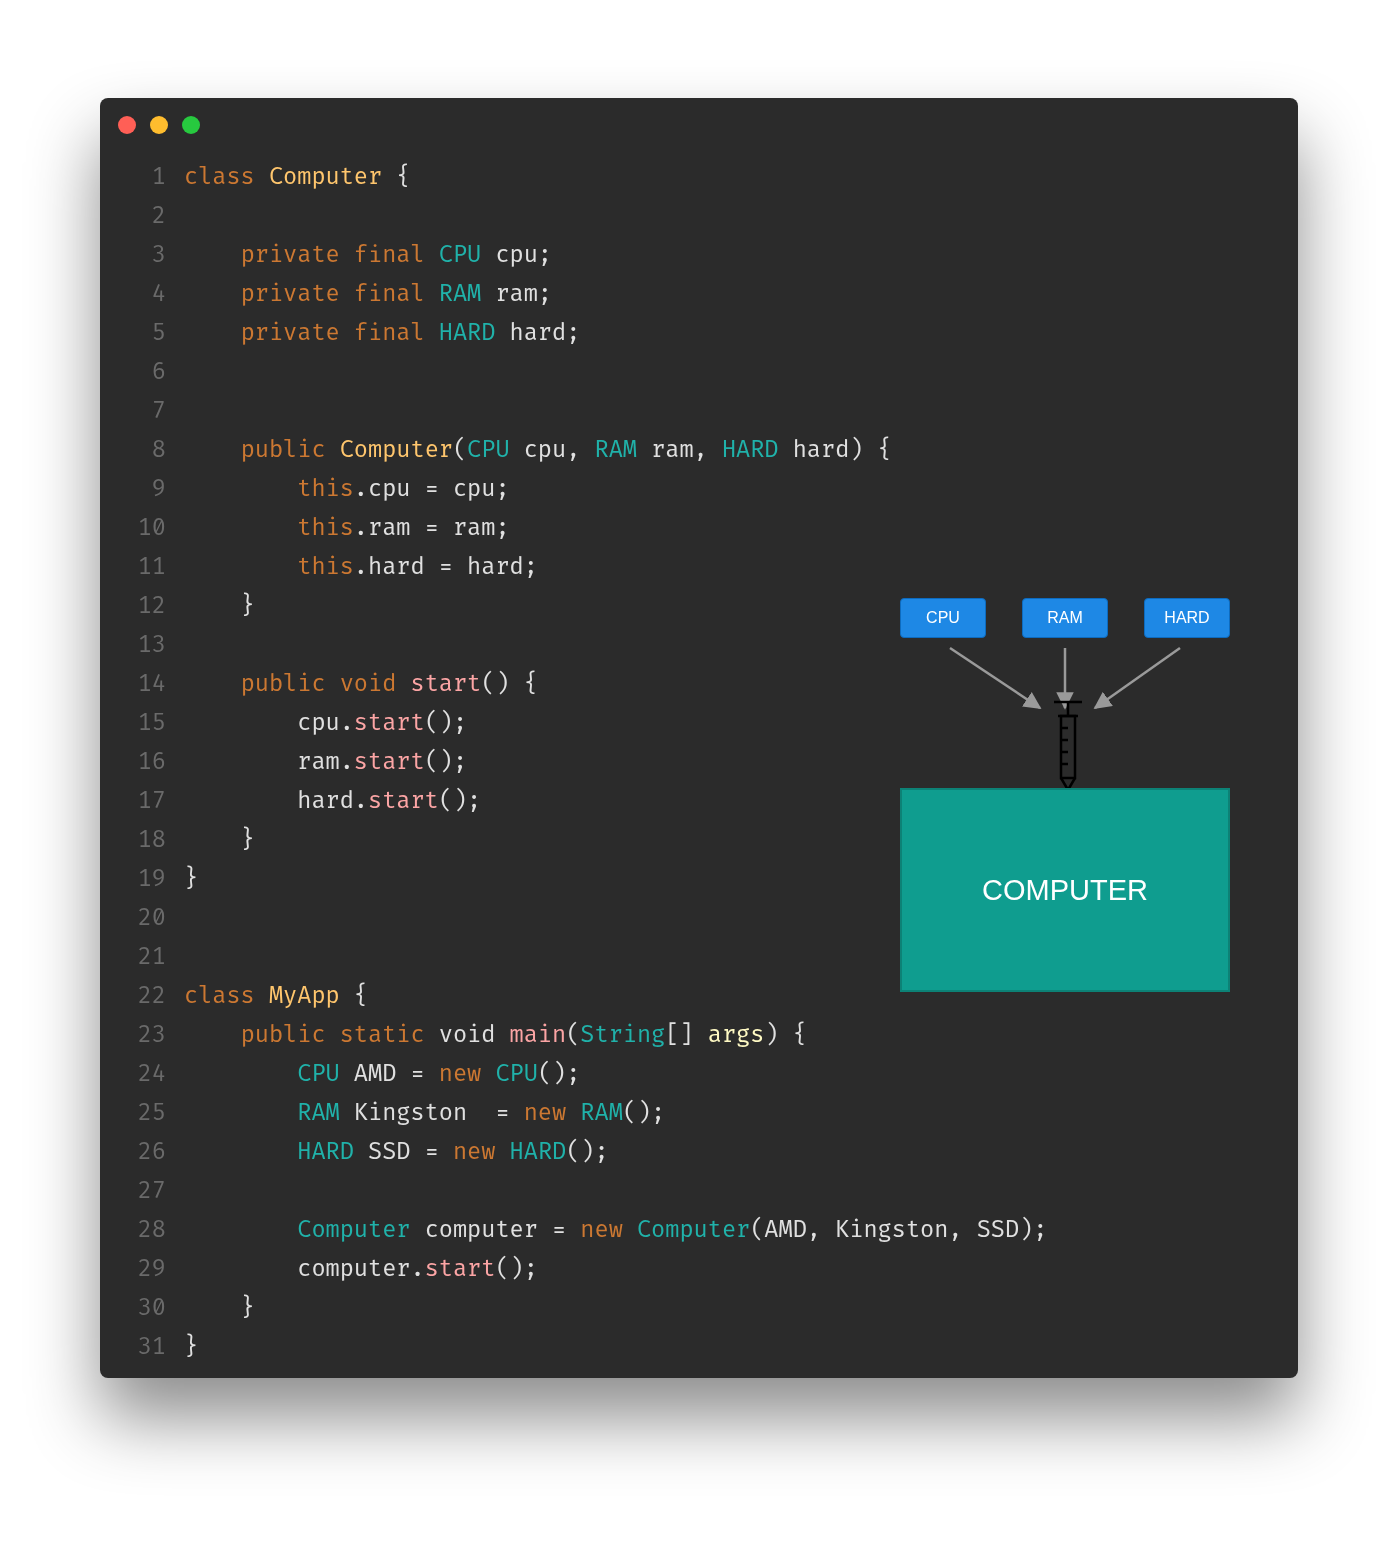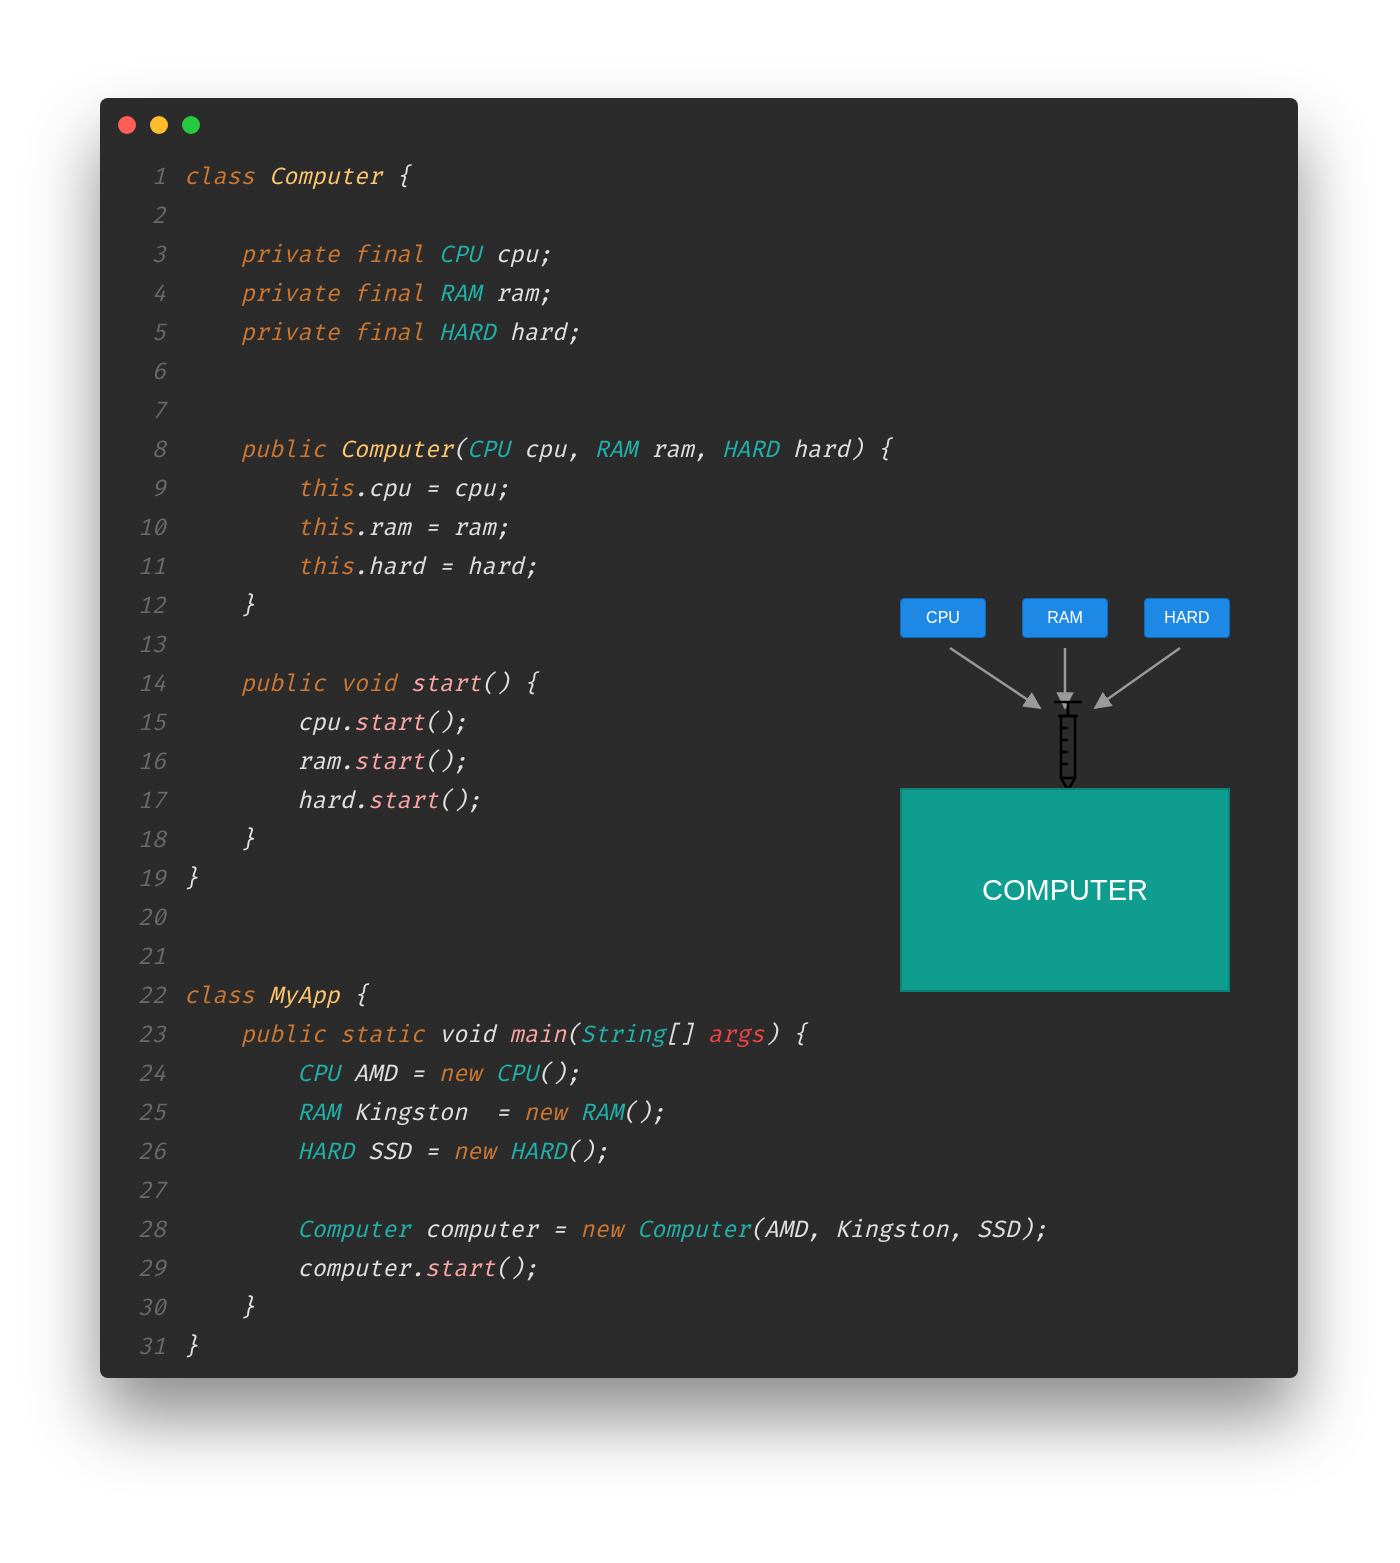--- a/index.html
+++ b/index.html
@@ -45,35 +45,34 @@
     top: 60px;
     right: 28px;
     bottom: 28px;
     font-family: "Fira Code", Menlo, Consolas, monospace;
     font-size: 23px;
     line-height: 39px;
     white-space: pre;
   }
   .line {
     white-space: pre;
-    font-style: italic;
   }
   .ln {
     display: inline-block;
     width: 38px;
     text-align: right;
     color: #6a6a6a;
     margin-right: 18px;
   }
   .kw     { color: #cc7832; }   
   .type   { color: #20b2aa; }   
   .classN { color: #ffc66d; }   
   .fn     { color: #fca5a5; }   
   .plain  { color: #e0e0e0; }
-  .special{ color: #ef4444; }
+  .special{ color: #fef9c3; }
 
   
   .diagram {
     position: absolute;
     left: 800px;
     top: 500px;
     width: 330px;
     height: 400px;
   }
   .dep-row {

